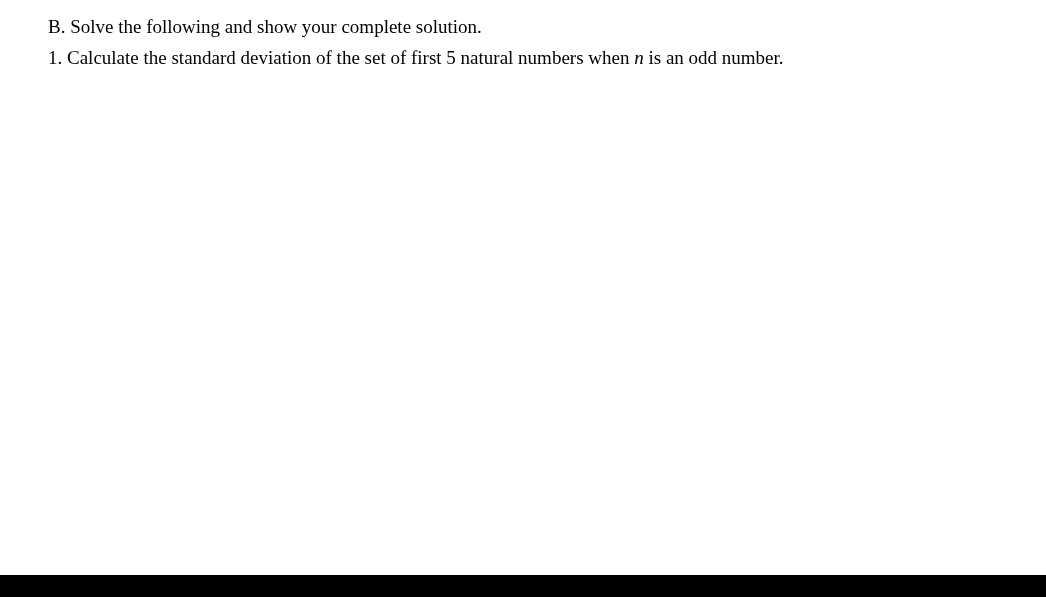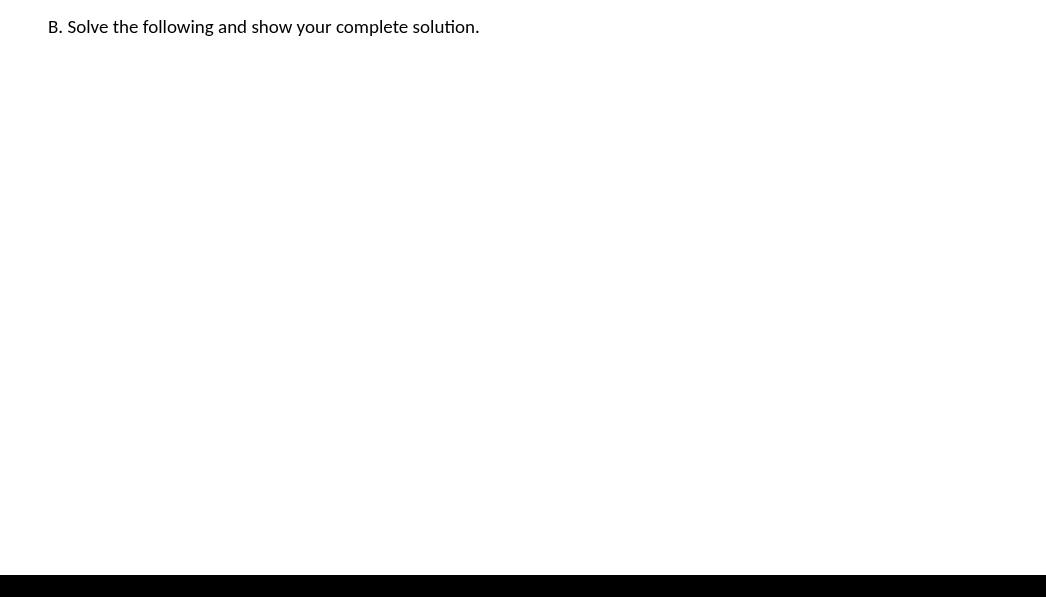--- a/index.html
+++ b/index.html
@@ -11,20 +11,21 @@
       width: 1046px;
       height: 597px;
       background: #ffffff;
       font-family: Calibri, Arial, sans-serif;
       font-size: 19px;
       color: #000000;
       position: relative;
     }
     .content {
       padding: 14px 48px 0 48px;
+      font-family: Liberation Serif, serif;
     }
     .section-header {
       margin-bottom: 4px;
       line-height: 1.4;
     }
     .question {
       line-height: 1.4;
     }
     .question-1 {
       margin-bottom: 256px;
@@ -41,15 +42,18 @@
       background: #000000;
     }
   </style>
 </head>
 <body>
 
 <div class="content">
   <div class="section-header">
     <span>B. Solve the following and show your complete solution.</span>
   </div>
+  <div class="question question-1">
+    <span>1. Calculate the standard deviation of the set of first 5 natural numbers when </span><span class="italic">n</span><span> is an odd number.</span>
+  </div>
 </div>
 
 <div class="bottom-bar"></div>
 
 </body></html>

